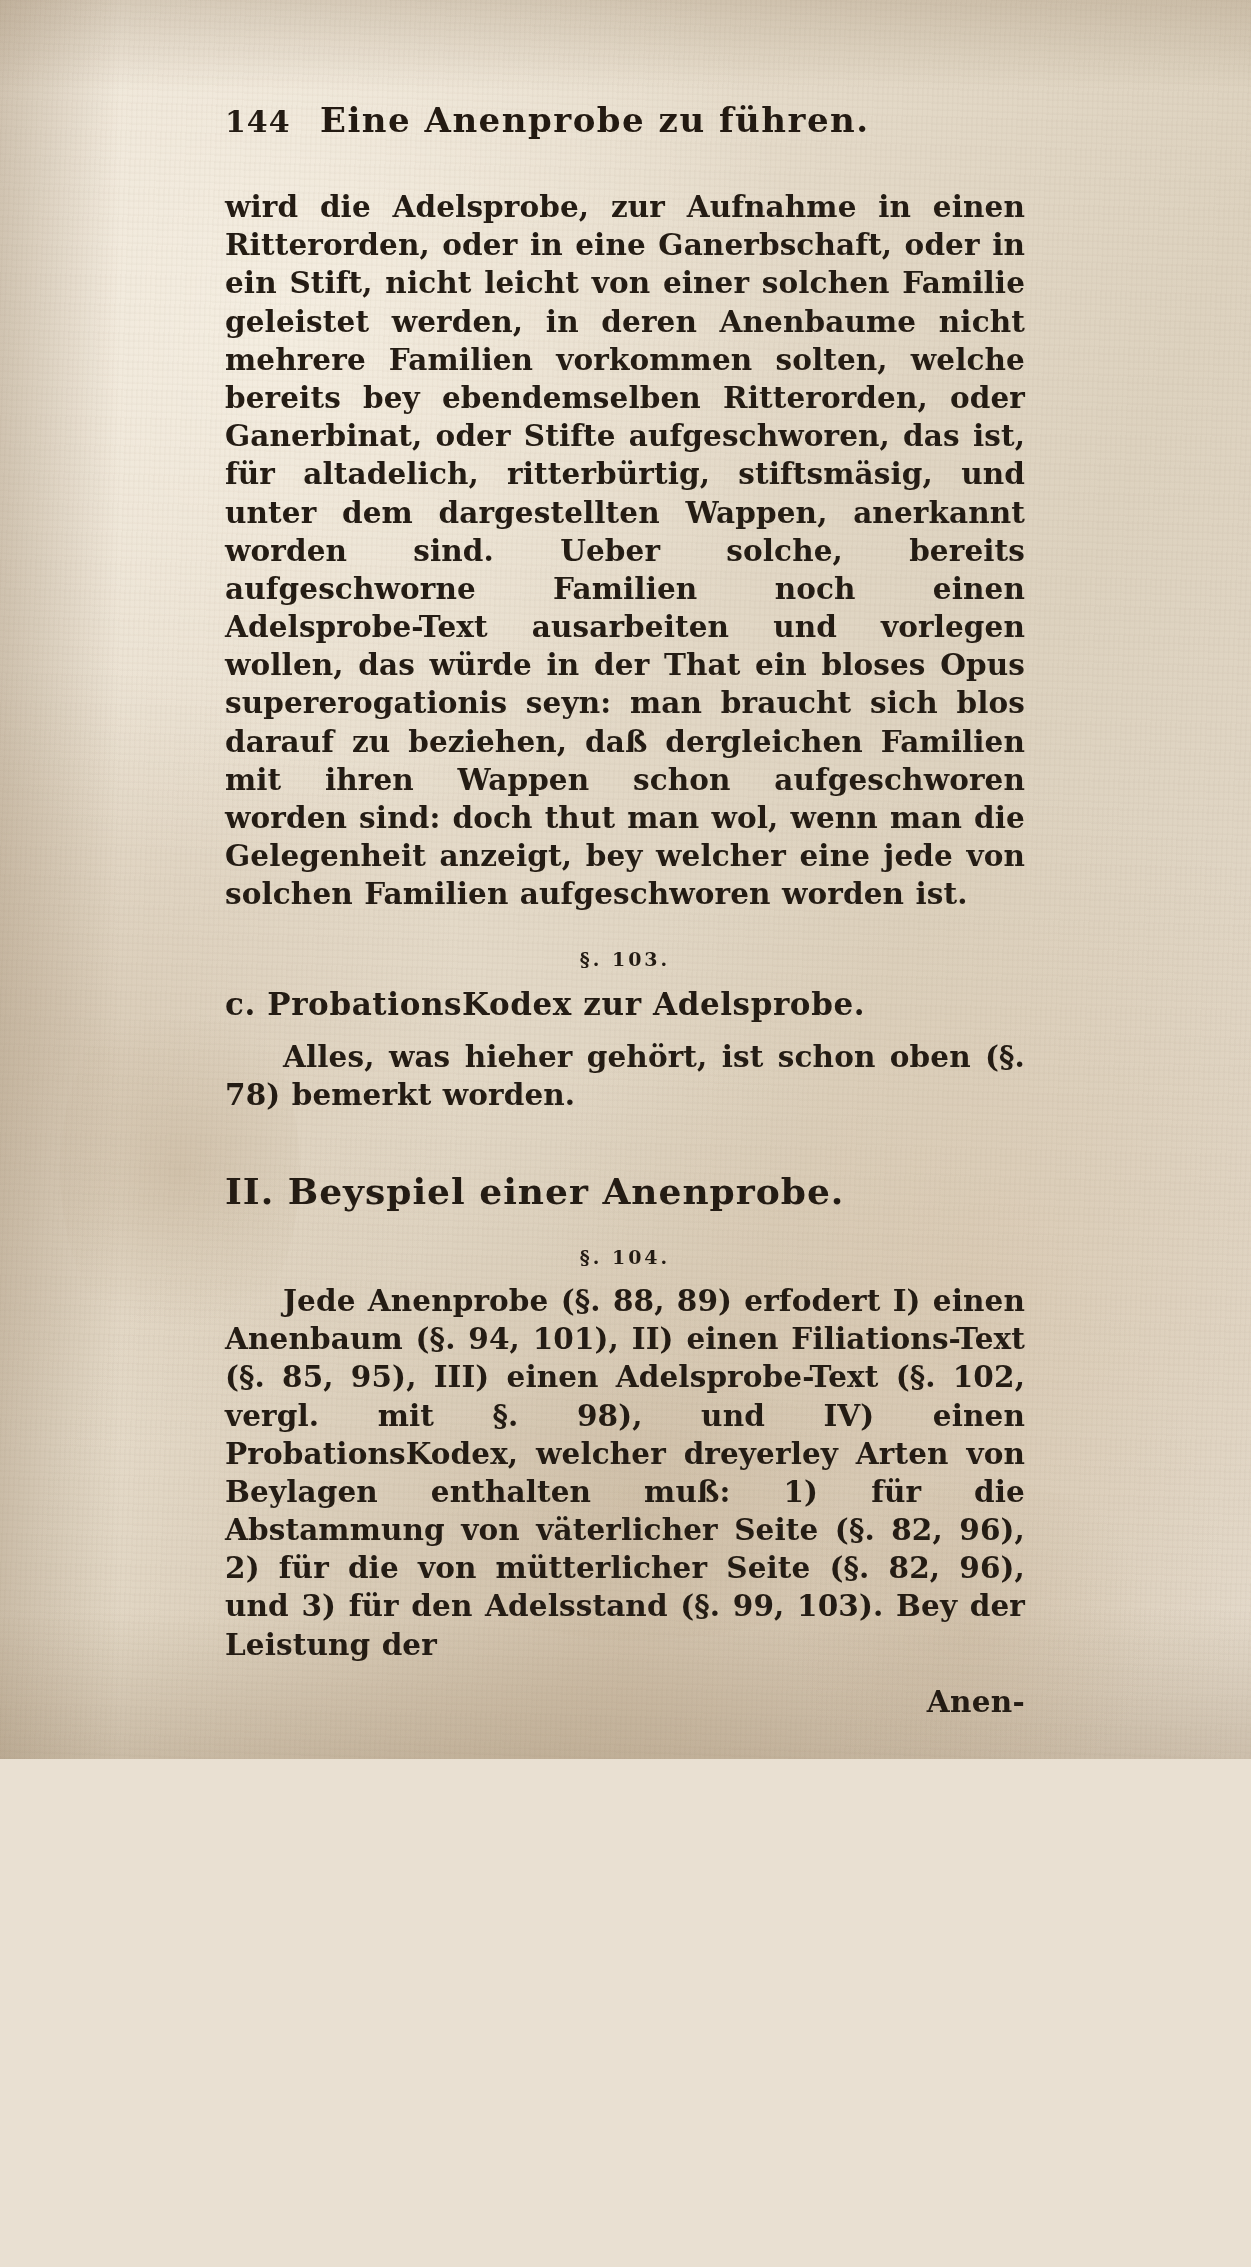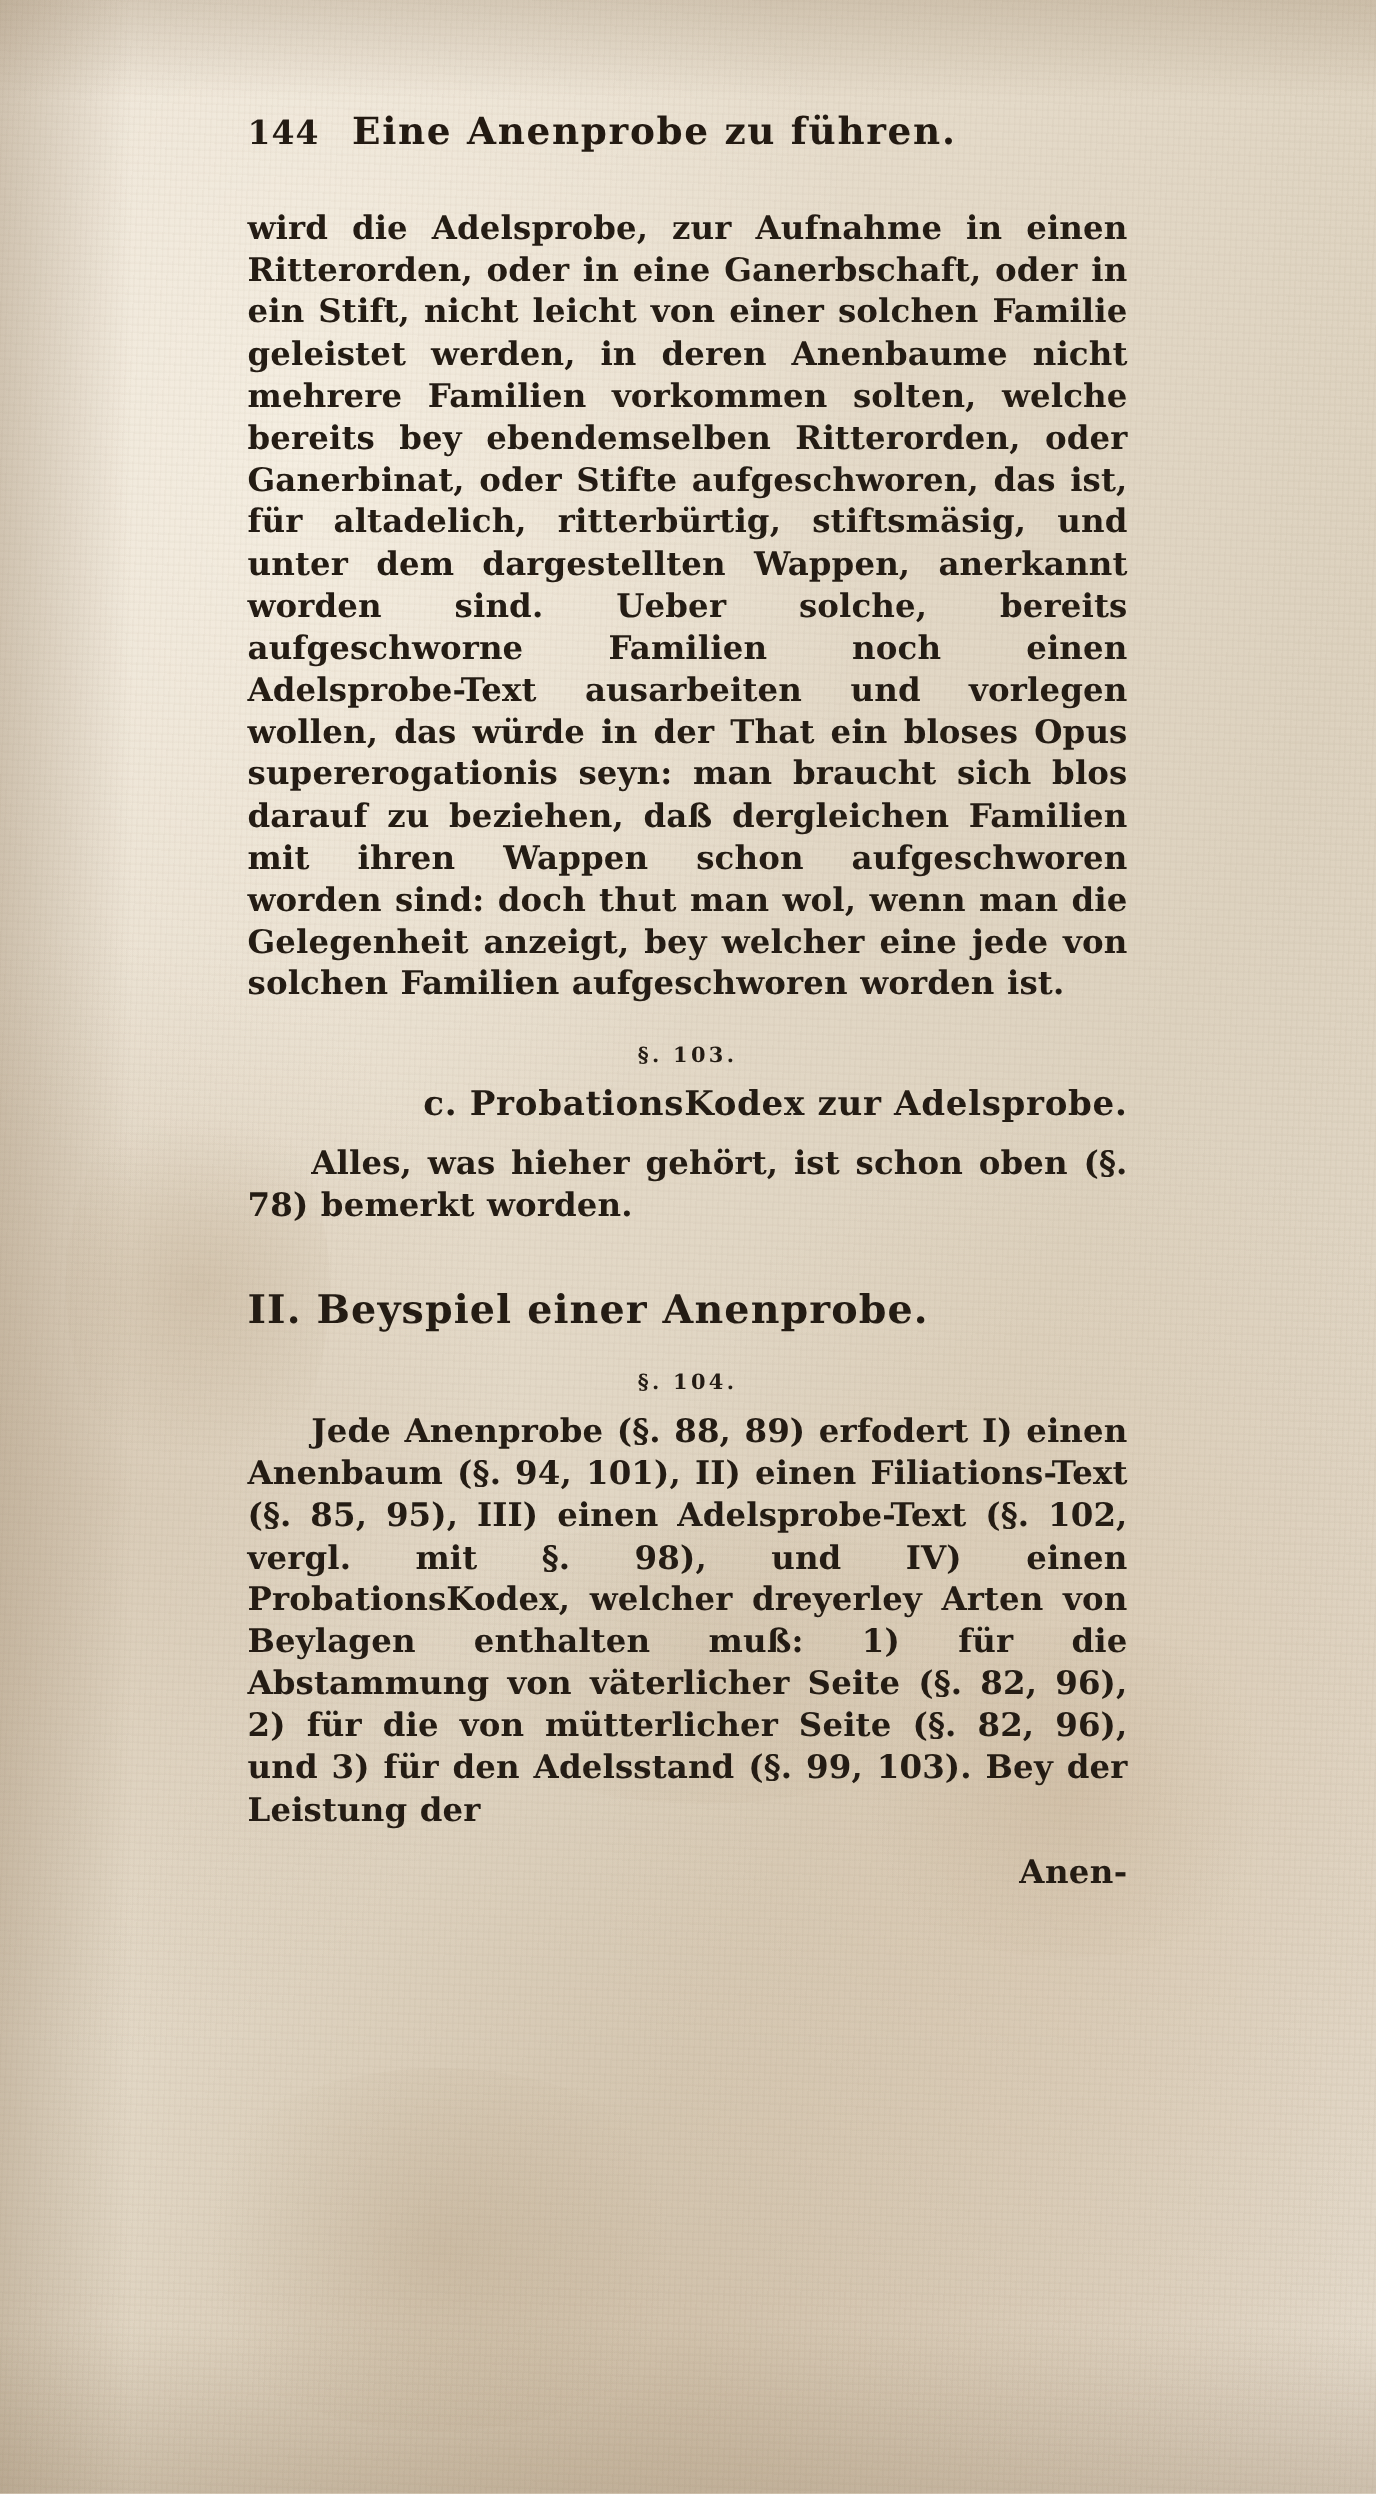--- a/index.html
+++ b/index.html
@@ -11,21 +11,21 @@
     height: 2267px;
     background: #e9e0d2;
     font-family: "DejaVu Serif", serif;
     overflow: hidden;
   }
 
   
   .page {
     position: relative;
     width: 1251px;
-    height: 2267px;
+    height: 1759px;
     background:
       radial-gradient(ellipse 60% 45% at 22% 18%, rgba(255,250,240,0.55), rgba(255,250,240,0) 70%),
       radial-gradient(ellipse 50% 40% at 78% 72%, rgba(212,192,166,0.45), rgba(212,192,166,0) 70%),
       radial-gradient(ellipse 70% 50% at 50% 95%, rgba(196,176,150,0.50), rgba(196,176,150,0) 70%),
       radial-gradient(ellipse 40% 30% at 8% 60%, rgba(200,182,158,0.45), rgba(200,182,158,0) 75%),
       linear-gradient(115deg, #ece3d5 0%, #e6dccb 35%, #ddd2bf 65%, #e4dacb 100%);
     overflow: hidden;
   }
   .grain {
     position: absolute;
@@ -110,21 +110,21 @@
   }
 
   .section-mark {
     text-align: center;
     font-size: 19px;
     font-weight: 700;
     margin: 34px 0 14px 0;
     letter-spacing: 3px;
   }
   .subheading {
-    text-align: right;
+    text-align: left;
     font-size: 31px;
     font-weight: 700;
     margin: 16px 0 16px 0;
     letter-spacing: 0.6px;
   }
   .para-indent { text-indent: 58px; }
 
   .major-heading {
     text-align: left;
     font-size: 36px;

